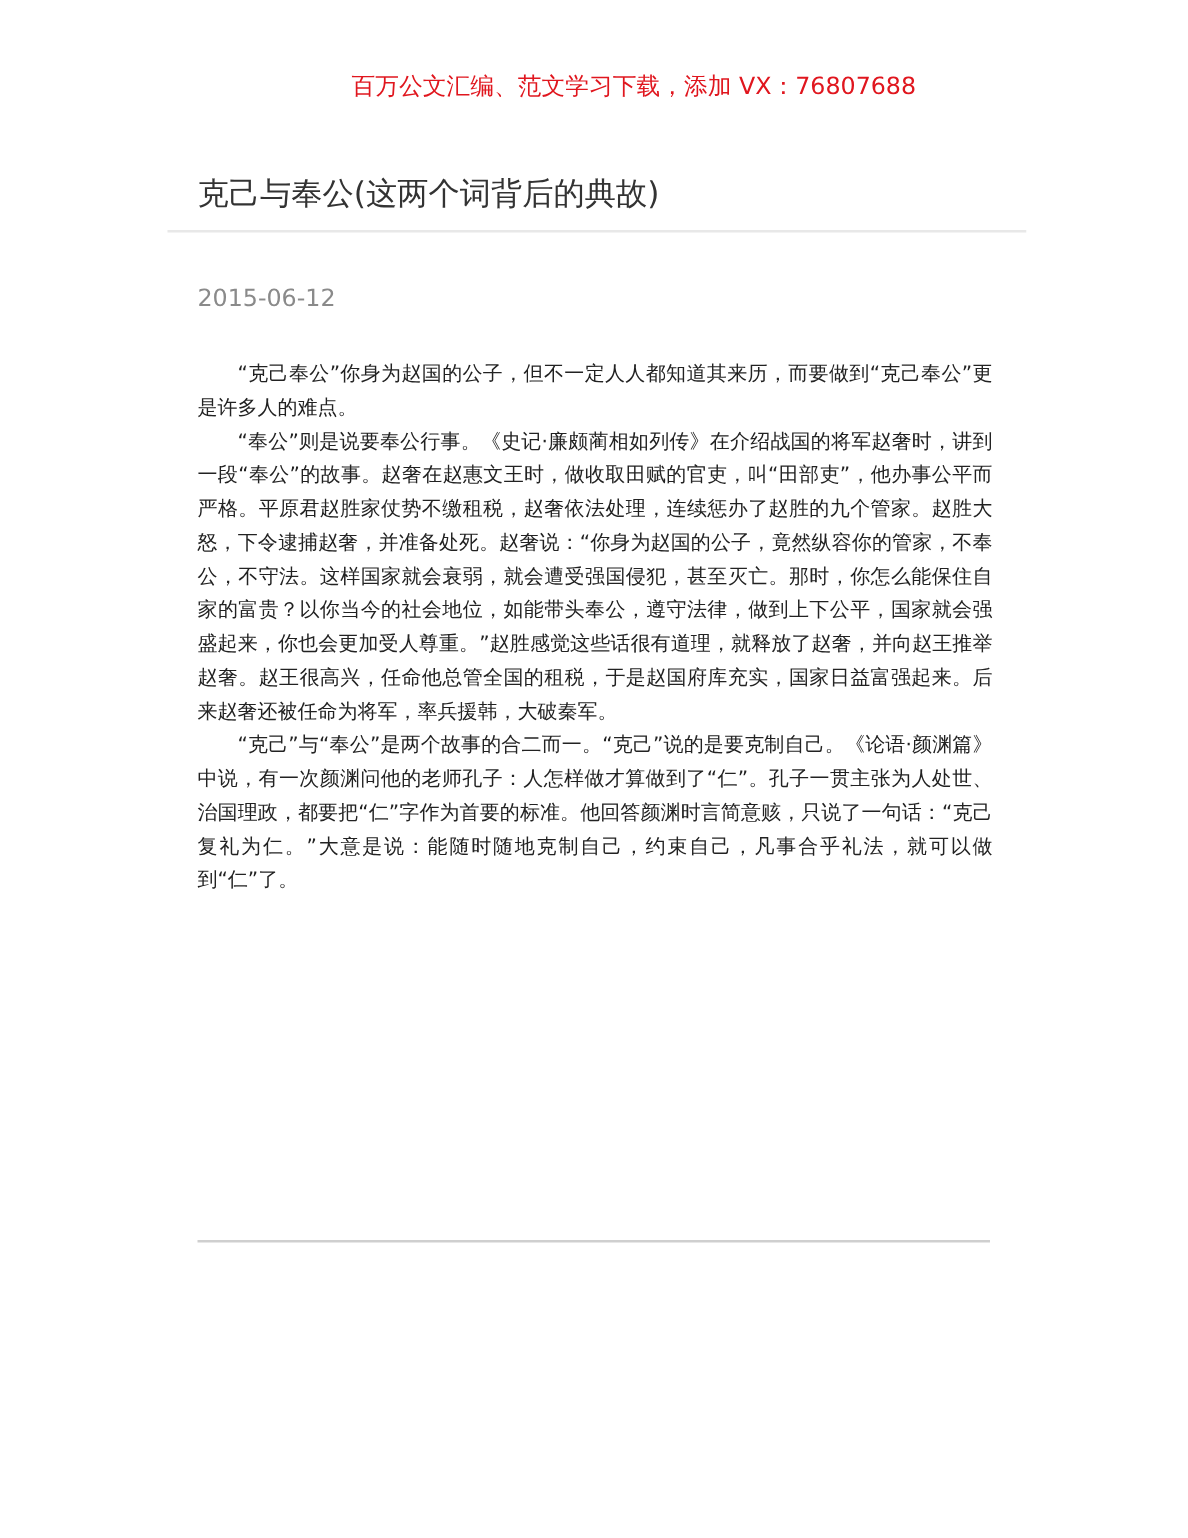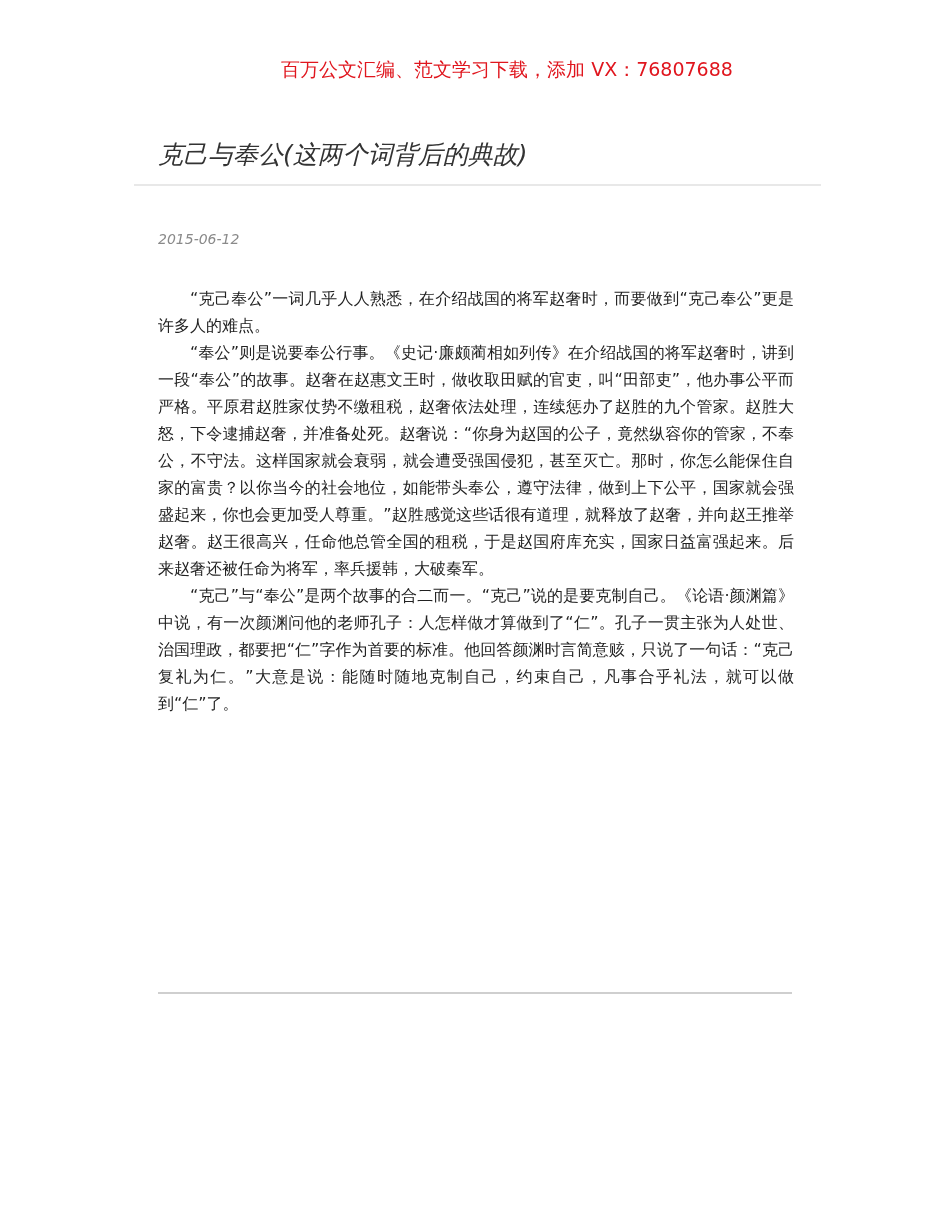--- a/index.html
+++ b/index.html
@@ -28,38 +28,36 @@
     }
     .title {
       position: absolute;
       top: 138px;
       left: 158px;
       font-size: 25px;
       line-height: 34px;
       color: #333333;
       font-weight: normal;
       margin: 0;
-      font-style: italic;
     }
     .title-divider {
       position: absolute;
       top: 184px;
       left: 134px;
       width: 687px;
       height: 2px;
       background: #e8e8e8;
     }
     .date {
       position: absolute;
       top: 228px;
       left: 158px;
-      font-size: 14px;
+      font-size: 19px;
       line-height: 22px;
       color: #8a8a8a;
-      font-style: italic;
     }
     .article {
       position: absolute;
       top: 285px;
       left: 158px;
       width: 636px;
       font-size: 16px;
       line-height: 27px;
       color: #222222;
       text-align: justify;
@@ -82,18 +80,18 @@
 
 <div class="banner">百万公文汇编、范文学习下载，添加 VX：76807688</div>
 
 <h1 class="title">克己与奉公(这两个词背后的典故)</h1>
 
 <div class="title-divider"></div>
 
 <div class="date">2015-06-12</div>
 
 <div class="article">
-  <p>“克己奉公”一词几乎人人熟悉，在介绍战国的将军赵奢时，而要做到“克己奉公”更是许多人的难点。</p>
+  <p>“克己奉公”你身为赵国的公子，但不一定人人都知道其来历，而要做到“克己奉公”更是许多人的难点。</p>
   <p>“奉公”则是说要奉公行事。《史记·廉颇蔺相如列传》在介绍战国的将军赵奢时，讲到一段“奉公”的故事。赵奢在赵惠文王时，做收取田赋的官吏，叫“田部吏”，他办事公平而严格。平原君赵胜家仗势不缴租税，赵奢依法处理，连续惩办了赵胜的九个管家。赵胜大怒，下令逮捕赵奢，并准备处死。赵奢说：“你身为赵国的公子，竟然纵容你的管家，不奉公，不守法。这样国家就会衰弱，就会遭受强国侵犯，甚至灭亡。那时，你怎么能保住自家的富贵？以你当今的社会地位，如能带头奉公，遵守法律，做到上下公平，国家就会强盛起来，你也会更加受人尊重。”赵胜感觉这些话很有道理，就释放了赵奢，并向赵王推举赵奢。赵王很高兴，任命他总管全国的租税，于是赵国府库充实，国家日益富强起来。后来赵奢还被任命为将军，率兵援韩，大破秦军。</p>
   <p>“克己”与“奉公”是两个故事的合二而一。“克己”说的是要克制自己。《论语·颜渊篇》中说，有一次颜渊问他的老师孔子：人怎样做才算做到了“仁”。孔子一贯主张为人处世、治国理政，都要把“仁”字作为首要的标准。他回答颜渊时言简意赅，只说了一句话：“克己复礼为仁。”大意是说：能随时随地克制自己，约束自己，凡事合乎礼法，就可以做到“仁”了。</p>
 </div>
 
 <div class="bottom-divider"></div>
 
 </body></html>

